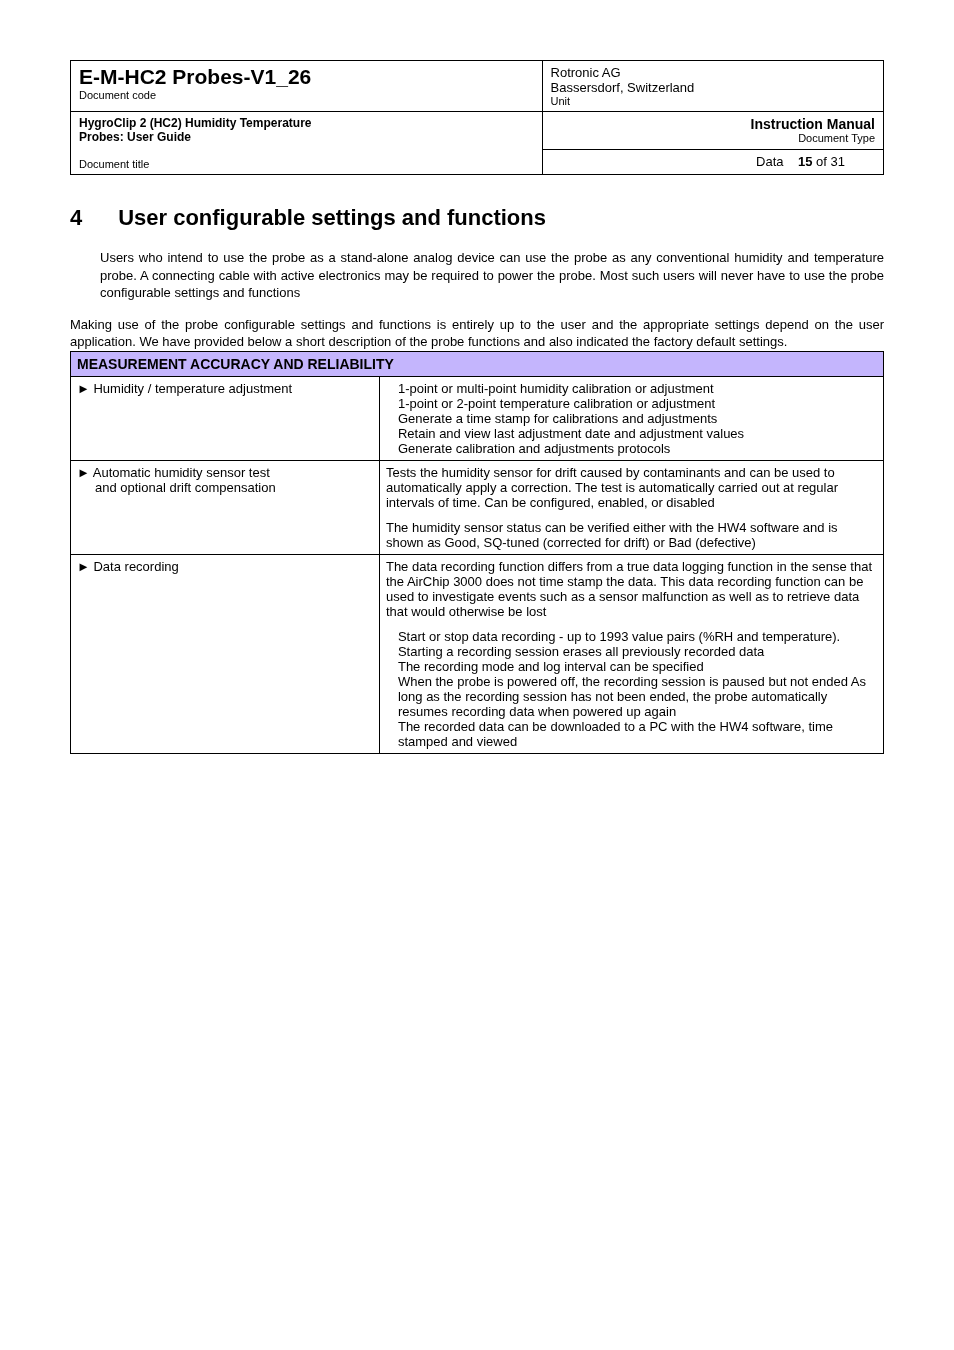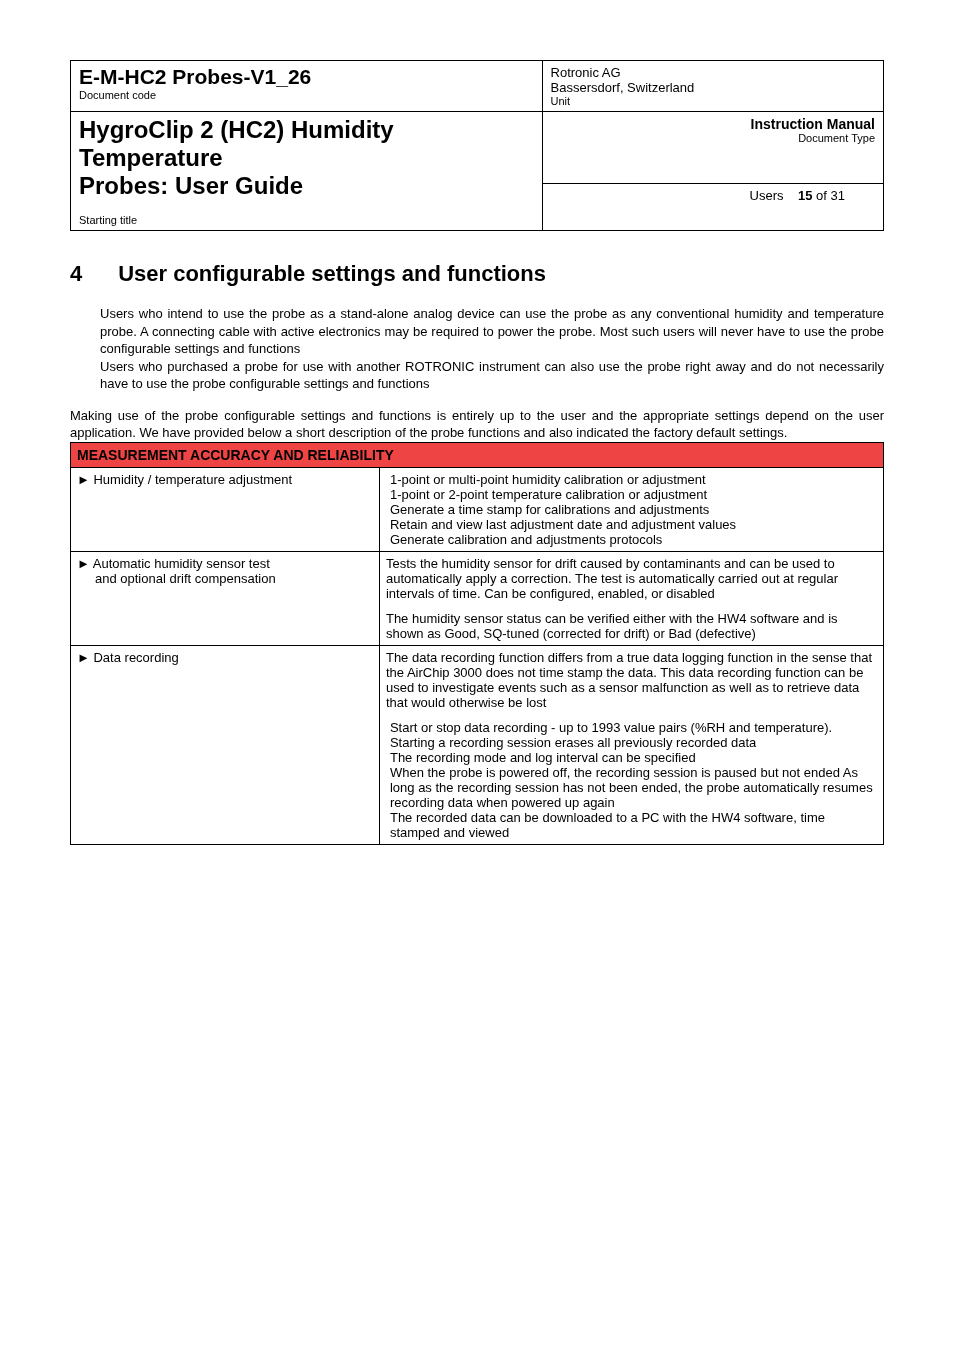--- a/index.html
+++ b/index.html
@@ -27,21 +27,21 @@
     font-size: 21px;
     font-weight: bold;
   }
   .hdr-small {
     font-size: 11px;
   }
   .hdr-company {
     font-size: 13px;
   }
   .hdr-title {
-    font-size: 24px;
+    font-size: 12px;
     font-weight: bold;
   }
   .hdr-right {
     text-align: right;
   }
   .hdr-manual {
     font-size: 14px;
     font-weight: bold;
   }
   .hdr-doctype {
@@ -85,35 +85,35 @@
     width: 100%;
     font-size: 13px;
   }
   .feat-table th, .feat-table td {
     border: 1px solid #000;
     padding: 4px 6px;
     text-align: left;
     vertical-align: top;
   }
   .feat-table .title-row td {
-    background: #ef4444;
+    background: #c4b5fd;
     font-weight: bold;
     font-size: 14px;
   }
   .feat-table .head-row td {
     font-weight: bold;
   }
   .feat-table .col1 {
     width: 38%;
   }
   .cell-para {
     margin: 0 0 10px 0;
   }
   .cell-indent {
-    margin-left: 4px;
+    margin-left: 12px;
   }
 </style>
 </head>
 <body>
 
 <div class="page">
 
   <table class="hdr-table">
     <tbody>
         <tr>
@@ -125,47 +125,46 @@
         <div class="hdr-company">Rotronic AG</div>
         <div class="hdr-company">Bassersdorf, Switzerland</div>
         <div class="hdr-small">Unit</div>
       </td>
     </tr>
     <tr>
       <td rowspan="2">
         <div class="hdr-title">HygroClip 2 (HC2) Humidity Temperature</div>
         <div class="hdr-title">Probes:  User Guide</div>
         <div style="height:14px"></div>
-        <div class="hdr-small">Starting title</div>
+        <div class="hdr-small">Document title</div>
       </td>
       <td class="hdr-right">
         <div class="hdr-manual">Instruction Manual</div>
         <div class="hdr-doctype">Document Type</div>
       </td>
     </tr>
     <tr>
       <td>
         <div class="hdr-page">
-          <span>Users</span>&nbsp;&nbsp;&nbsp;
+          <span>Data</span>&nbsp;&nbsp;&nbsp;
           <b>15</b><span> of 31</span>
         </div>
       </td>
     </tr>
   </tbody>
     </table>
 
   <h1 class="section">
     <span class="num">4</span>
     <span>User configurable settings and functions</span>
   </h1>
 
 
   <div class="bullets">
     <div class="item">Users who intend to use the probe as a stand-alone analog device can use the probe as any conventional humidity and temperature probe. A connecting cable with active electronics may be required to power the probe. Most such users will never have to use the probe configurable settings and functions</div>
-    <div class="item">Users who purchased a probe for use with another ROTRONIC instrument can also use the probe right away and do not necessarily have to use the probe configurable settings and functions</div>
   </div>
 
   <div class="body-text">Making use of the probe configurable settings and functions is entirely up to the user and the appropriate settings depend on the user application. We have provided below a short description of the probe functions and also indicated the factory default settings.</div>
 
 
   <table class="feat-table">
     <tbody>
         <tr class="title-row">
       <td colspan="2">MEASUREMENT ACCURACY AND RELIABILITY</td>
     </tr>

